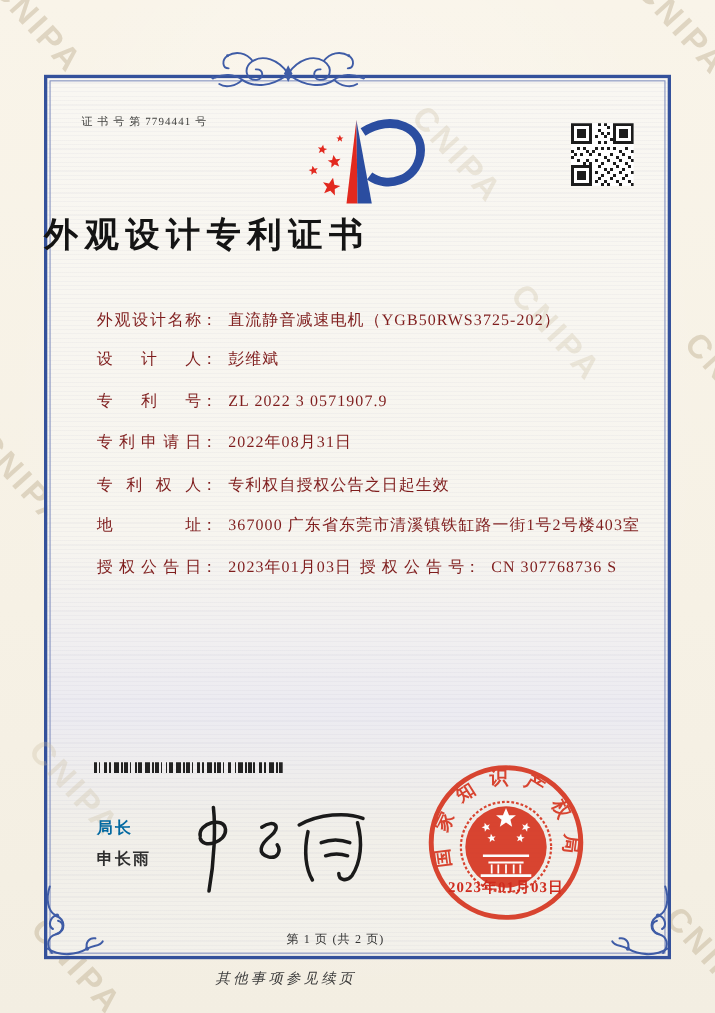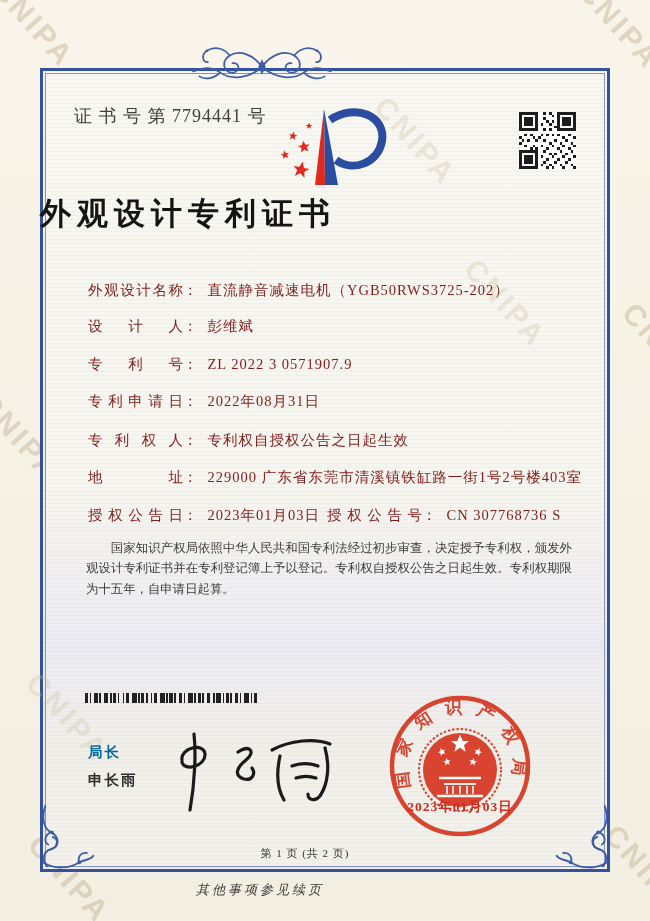--- a/index.html
+++ b/index.html
@@ -28,21 +28,21 @@
     background:
       repeating-linear-gradient(180deg, rgba(118,118,158,0.05) 0 1px, rgba(0,0,0,0) 1px 4px),
       linear-gradient(180deg,#f9f7f2 0%,#f7f5ef 52%,#ecebf1 72%,#f1efe9 86%,#f3f1eb 100%);
   }
   .page-inner{
     position:absolute;inset:2px;border:1px solid #8492c0;pointer-events:none;
   }
   .abs{position:absolute;}
   .z3{z-index:3;}
   .cert-number{
-    left:74px;top:104px;font-size:18px;letter-spacing:1px;color:#41413f;
+    left:74px;top:104px;font-size:10px;letter-spacing:1px;color:#41413f;
   }
   .title{
     left:40px;top:193px;width:618px;text-align:left;
     font-size:31px;font-weight:700;letter-spacing:6px;color:#141414;
   }
   .frow{left:88px;height:18px;font-size:14.5px;color:#7f1d1d;white-space:nowrap;}
   .flabel{
     display:inline-block;width:95px;text-align:justify;text-align-last:justify;
     vertical-align:top;
   }
@@ -171,31 +171,30 @@
 <div class="abs z3 frow" style="top:355px;">
   <span class="flabel">专利号</span><span class="fcolon">：</span><span class="fvalue">ZL 2022 3 0571907.9</span>
 </div>
 <div class="abs z3 frow" style="top:392px;">
   <span class="flabel">专利申请日</span><span class="fcolon">：</span><span class="fvalue">2022年08月31日</span>
 </div>
 <div class="abs z3 frow" style="top:431px;">
   <span class="flabel">专利权人</span><span class="fcolon">：</span><span class="fvalue">专利权自授权公告之日起生效</span>
 </div>
 <div class="abs z3 frow" style="top:468px;">
-  <span class="flabel">地址</span><span class="fcolon">：</span><span class="fvalue">229000 广东省东莞市清溪镇铁缸路一街1号2号楼403室</span>
+  <span class="flabel">地址</span><span class="fcolon">：</span><span class="fvalue">367000 广东省东莞市清溪镇铁缸路一街1号2号楼403室</span>
 </div>
 <div class="abs z3 frow" style="top:506px;">
   <span class="flabel">授权公告日</span><span class="fcolon">：</span><span class="fvalue">2023年01月03日</span>
   <span class="fpair2">
     <span class="flabel">授权公告号</span><span class="fcolon">：</span><span class="fvalue">CN 307768736 S</span>
   </span>
 </div>
 
 <div class="abs z3 paras">
-  <p>国家知识产权局依照中华人民共和国专利法经过初步审查，决定授予专利权，颁发外观设计专利证书并在专利登记簿上予以登记。专利权自授权公告之日起生效。专利权期限为十五年，自申请日起算。</p>
 </div>
 
 <svg class="abs z3" style="left:85px;top:693px;" width="172" height="10" viewBox="0 0 110 10" preserveAspectRatio="none" shape-rendering="crispEdges">
   <path fill="#222" d="M0,0h2v10h-2zM3,0h1v10h-1zM6,0h2v10h-2zM9,0h1v10h-1zM12,0h3v10h-3zM16,0h1v10h-1zM18,0h2v10h-2zM21,0h1v10h-1zM24,0h1v10h-1zM26,0h2v10h-2zM30,0h3v10h-3zM34,0h1v10h-1zM36,0h2v10h-2zM39,0h1v10h-1zM42,0h1v10h-1zM44,0h2v10h-2zM48,0h3v10h-3zM52,0h1v10h-1zM54,0h2v10h-2zM57,0h1v10h-1zM60,0h2v10h-2zM63,0h1v10h-1zM66,0h3v10h-3zM70,0h1v10h-1zM72,0h2v10h-2zM75,0h1v10h-1zM78,0h2v10h-2zM82,0h1v10h-1zM84,0h3v10h-3zM88,0h1v10h-1zM90,0h2v10h-2zM93,0h1v10h-1zM96,0h2v10h-2zM99,0h1v10h-1zM102,0h3v10h-3zM106,0h1v10h-1zM108,0h2v10h-2z"></path>
 </svg>
 
 <div class="abs z3 signer-title">局长</div>
 <div class="abs z3 signer-name">申长雨</div>
 
 <svg class="abs z3" style="left:160px;top:722px;" width="185" height="95" viewBox="0 0 185 95">

